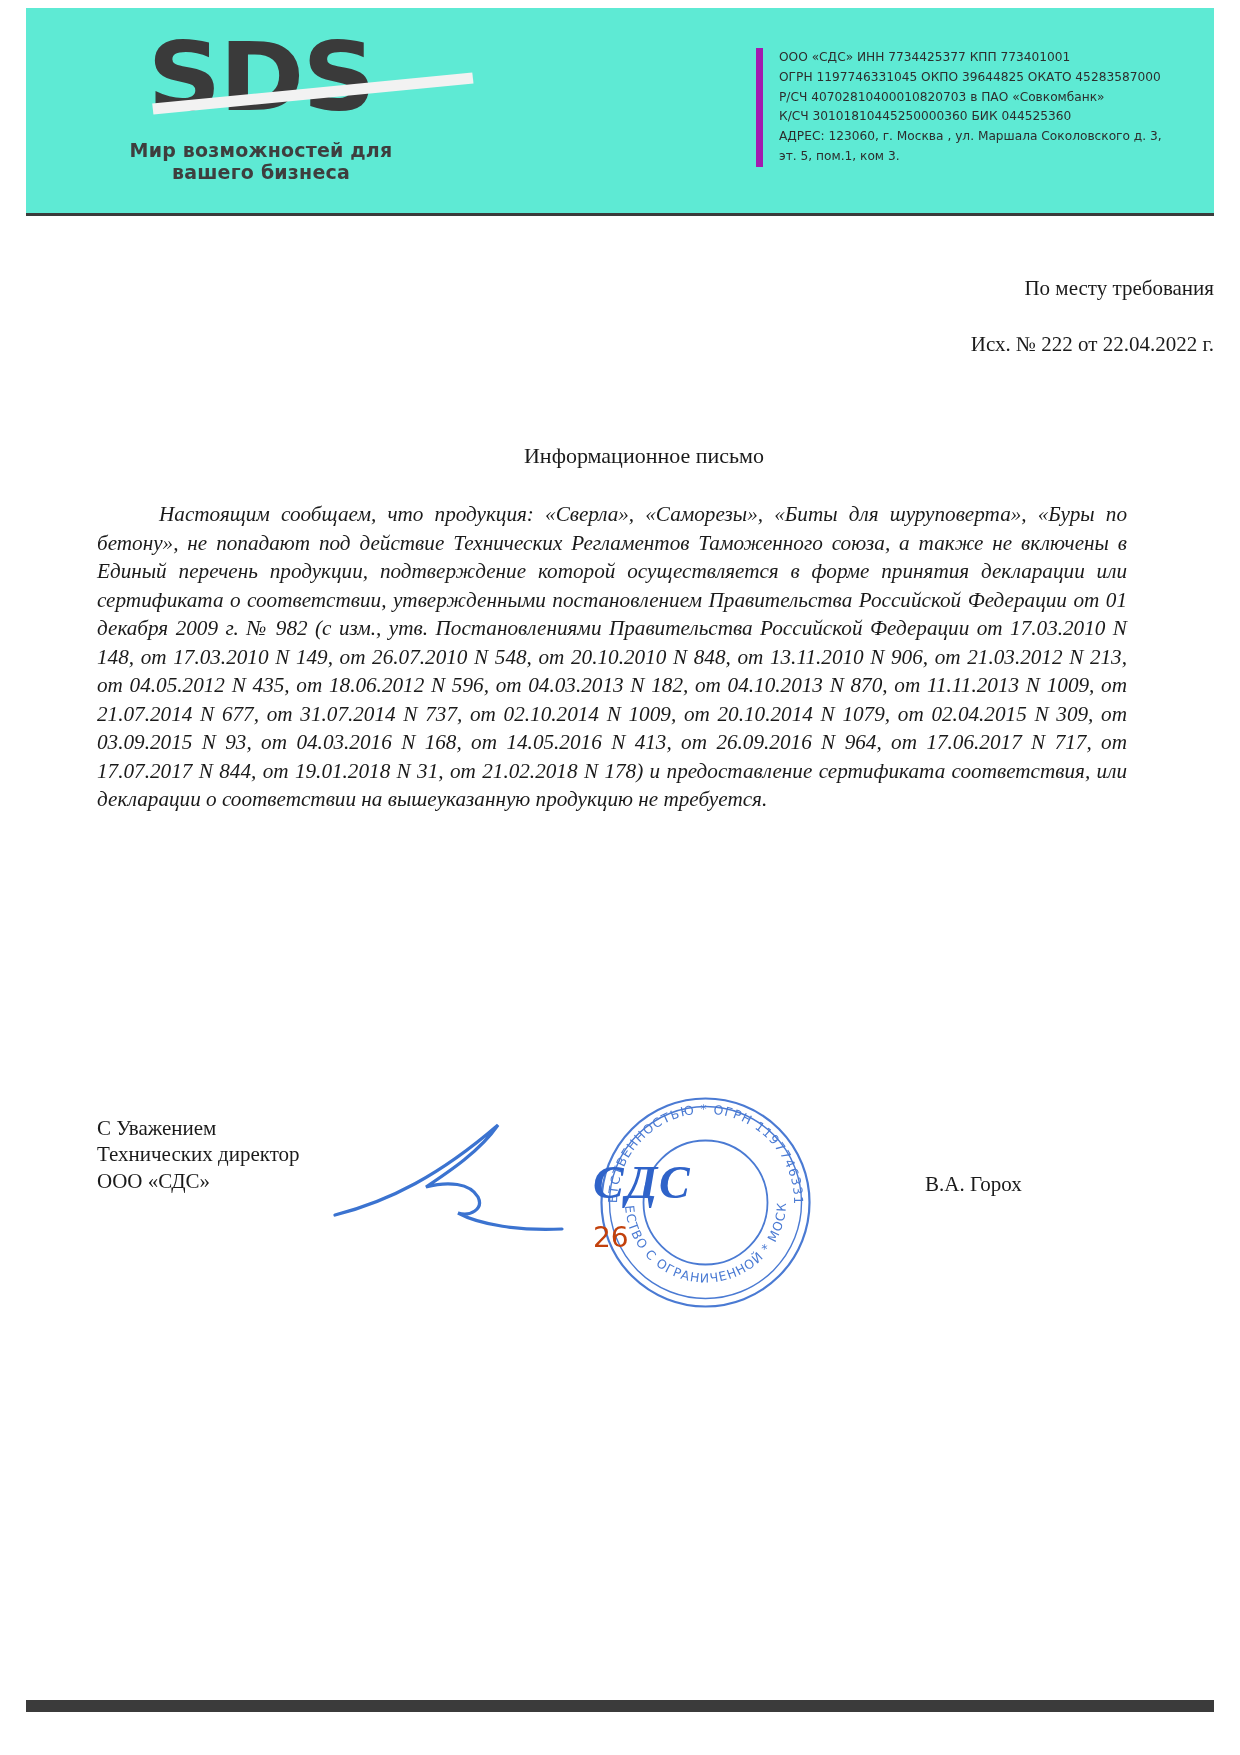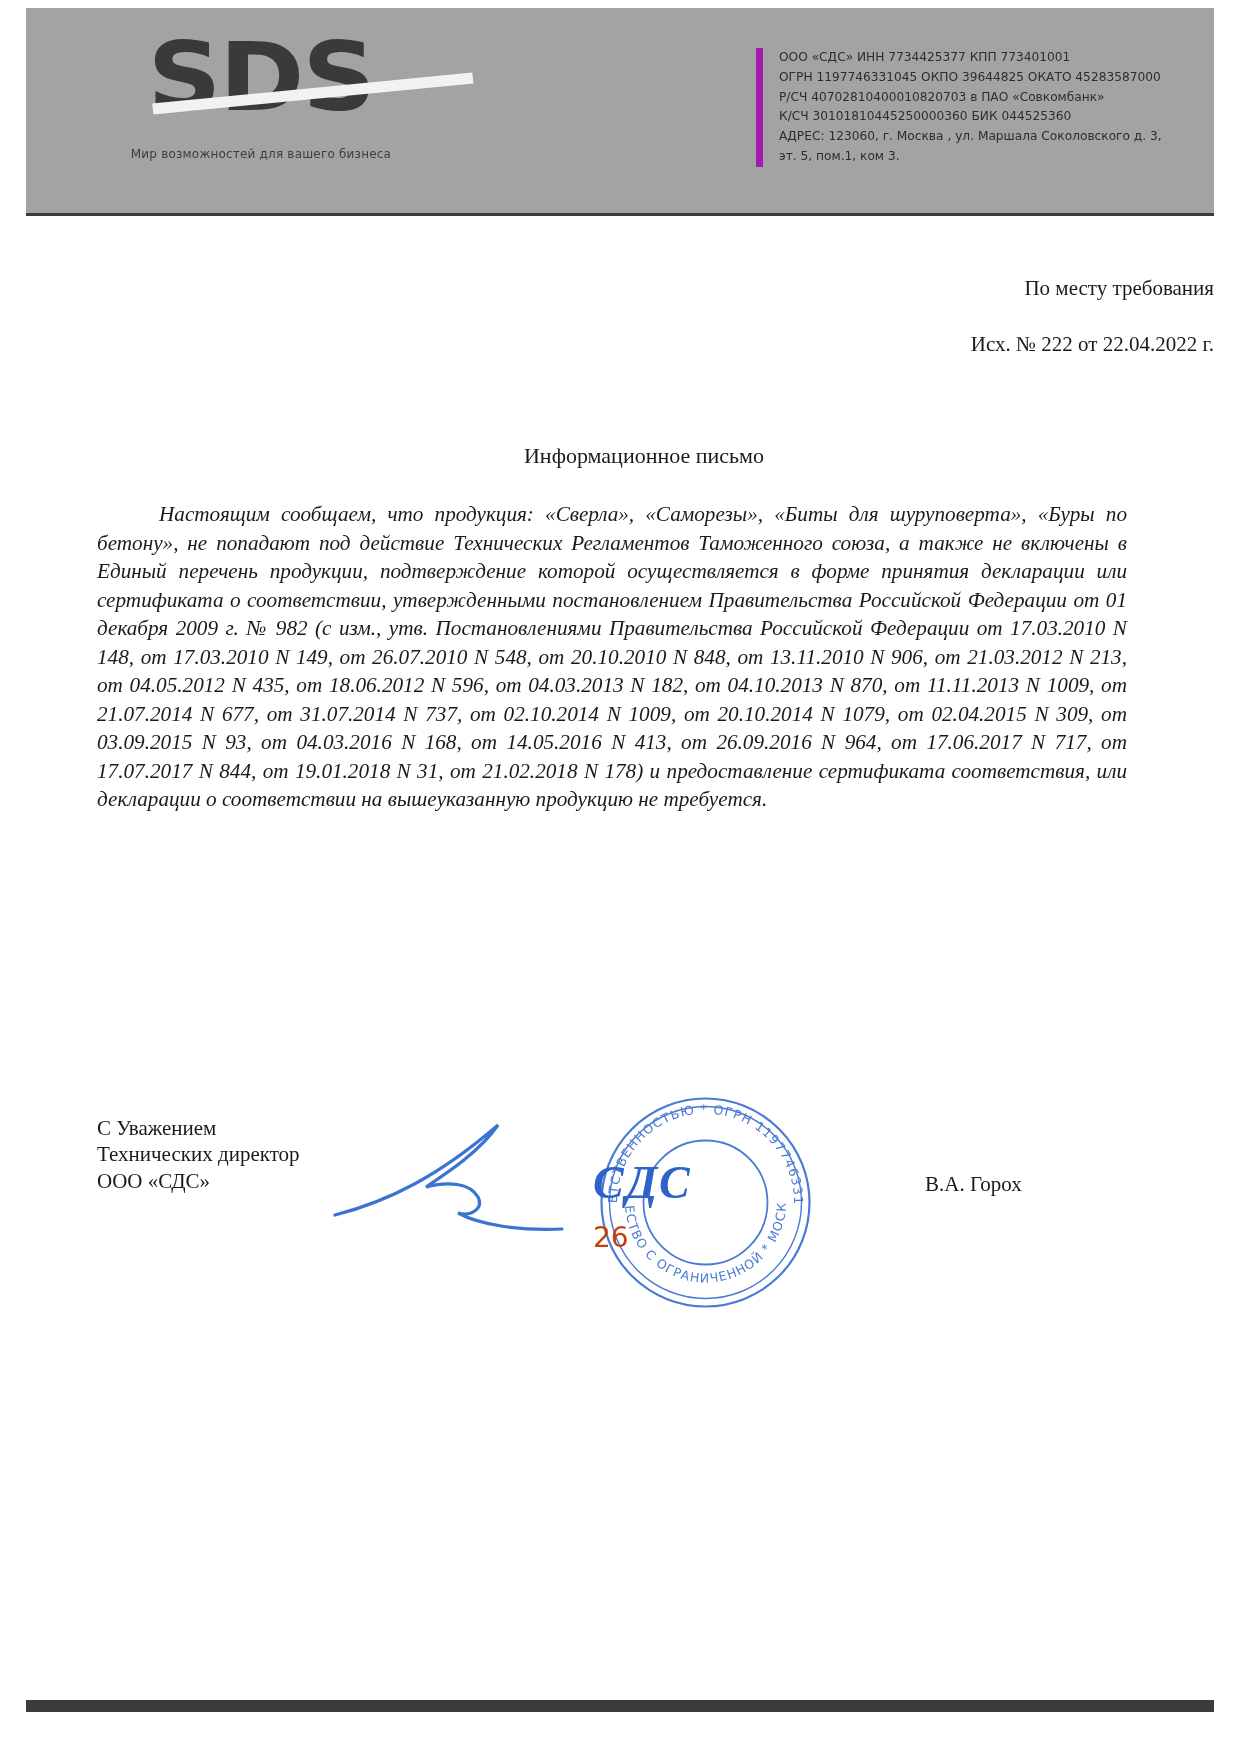--- a/index.html
+++ b/index.html
@@ -16,21 +16,21 @@
     overflow: hidden;
   }
 
   
   .letterhead {
     position: absolute;
     left: 26px;
     top: 8px;
     width: 1188px;
     height: 205px;
-    background: #a3a3a3;
+    background: #5eead4;
     border-bottom: 3px solid #3b3b3b;
   }
   .logo-block {
     position: absolute;
     left: 80px;
     top: 22px;
     width: 310px;
     text-align: center;
   }
   .logo-mark {
@@ -47,25 +47,26 @@
   .logo-strike {
     position: absolute;
     left: 4px;
     top: 58px;
     width: 298px;
     height: 11px;
     background: #f2f2f2;
     transform: rotate(-6deg);
   }
   .logo-tagline {
-    margin-top: 22px;
-    font-family: "DejaVu Sans", sans-serif;
-    font-size: 12px;
+    margin-top: 14px;
+    font-family: "DejaVu Sans", sans-serif;
+    font-size: 19px;
     color: #3e3e3e;
     letter-spacing: 0.2px;
+    font-weight: bold;
   }
   .req-block {
     position: absolute;
     left: 730px;
     top: 40px;
     width: 430px;
     border-left: 7px solid #a21caf;
     padding-left: 16px;
     font-family: "DejaVu Sans", sans-serif;
     font-size: 12.2px;

